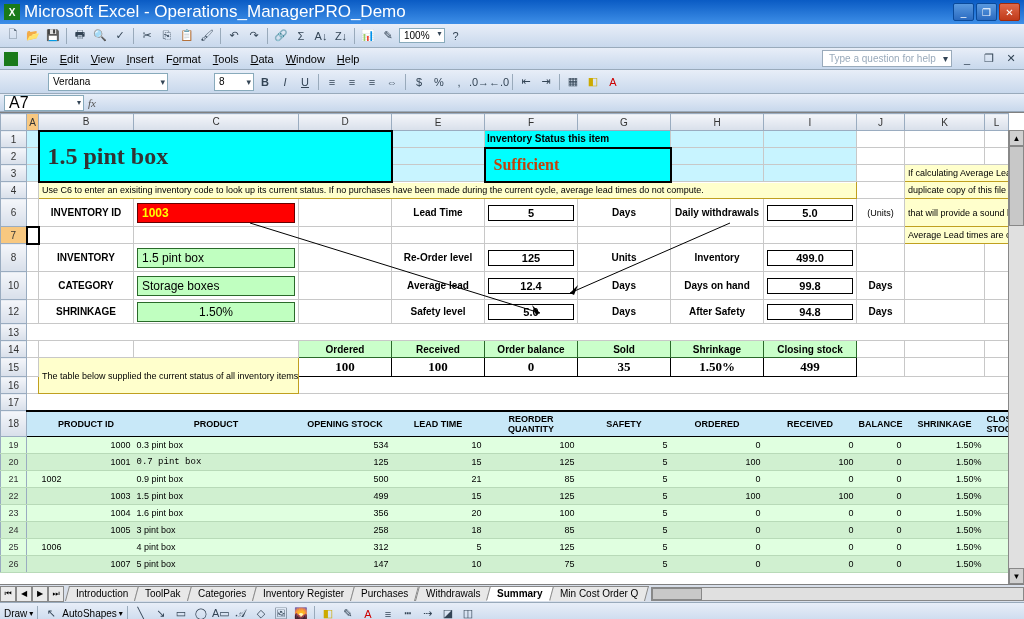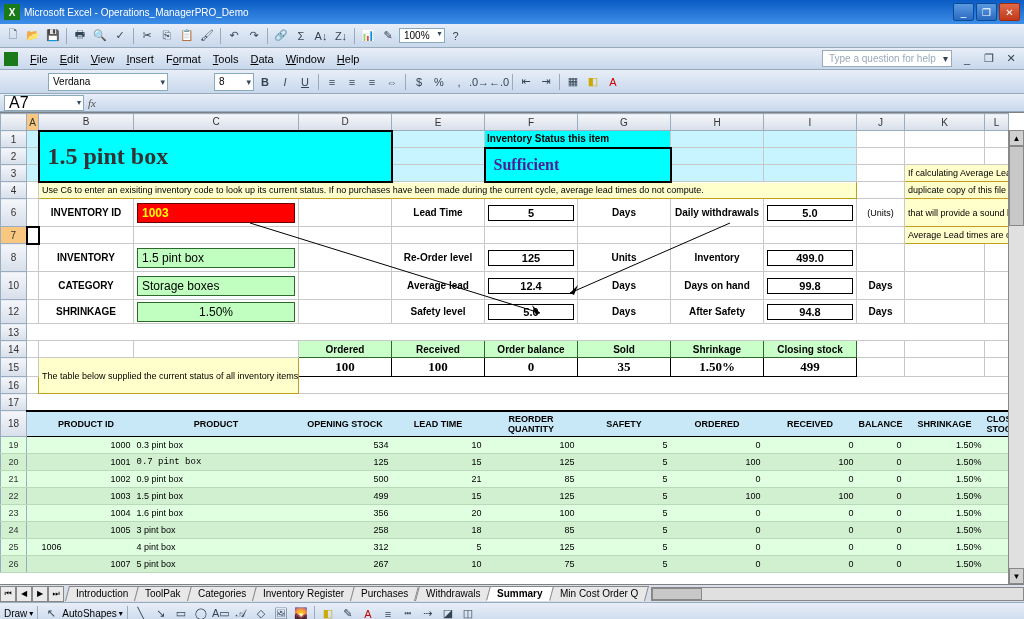--- a/index.html
+++ b/index.html
@@ -1,19 +1,19 @@
 <!DOCTYPE html>
 <html><head>
 <meta charset="utf-8">
 <style>
 * { box-sizing: border-box; margin: 0; padding: 0; }
 body { font-family: Tahoma, Verdana, sans-serif; font-size: 11px; background: #fff; width: 1024px; height: 619px; overflow: hidden; position: relative; }
 .titlebar { background: linear-gradient(#0a5bc4, #3e8fe8); color: #fff; height: 24px; display: flex; align-items: center; padding: 0 4px; }
 .titlebar .icon-x { width: 16px; height: 16px; background: #1a7a1a; margin-right: 4px; display:flex;align-items:center;justify-content:center;color:#fff;font-weight:bold;font-size:10px; }
-.titlebar .title { flex: 1; font-size: 10px; }
+.titlebar .title { flex: 1; font-size: 17px; }
 .winbtns { display: flex; gap: 2px; }
 .winbtn { width: 21px; height: 18px; background: linear-gradient(#5a9ae0,#2a6ac0); border: 1px solid #0a4a9a; border-radius: 2px; display:flex;align-items:center;justify-content:center;color:#fff;font-size:10px;cursor:pointer; }
 .winbtn.close { background: linear-gradient(#e06a4a,#c03a1a); border-color:#a02a0a; }
 .std-toolbar { background: linear-gradient(#e8eef8,#c8d8ec); height: 24px; border-bottom: 1px solid #9ab; display: flex; align-items: center; padding: 0 4px; gap: 2px; }
 .tbtn { width: 18px; height: 18px; display: inline-flex; align-items: center; justify-content: center; border: 1px solid transparent; border-radius: 2px; cursor: pointer; font-size:11px; color:#345; }
 .tsep { width:1px;height:16px;background:#9ab;margin:0 2px; }
 .zoom-box { border: 1px solid #8ab; background: #fff; padding: 1px 14px 1px 4px; font-size: 10px; position: relative; }
 .zoom-box::after { content:"▾"; position:absolute; right:2px; top:0; font-size:8px; color:#345; }
 .menubar { background: linear-gradient(#e8eef8,#c8d8ec); height: 22px; border-bottom: 1px solid #9ab; display: flex; align-items: center; padding: 0 4px; }
 .menubar .sys-icon { width:14px; height:14px; background:#1a7a1a;margin-right:6px; }
@@ -33,21 +33,21 @@
 .fx-ic { font-style: italic; font-family: serif; color: #555; }
 .grid-wrap { background: #fff; position: relative; height: 490px; overflow: hidden; border-top:1px solid #808080; }
 table.grid { border-collapse: collapse; table-layout: fixed; }
 .colhead td, .rowhead { background: linear-gradient(#f4f6fa,#d8dfea); border: 1px solid #9aacc0; text-align: center; font-size: 10px; color: #333; height:17px; }
 .rowhead { width: 26px; }
 .colhead .rowhead { border:1px solid #9aacc0; }
 th.active, td.rowhead.active, .colhead td.active { background: #f8c880; }
 .cell { border: 1px solid #c8c8c8; height: 17px; font-size: 10px; padding: 1px 3px; vertical-align: middle; overflow:hidden; white-space:nowrap; }
 .big-title { background: #00ffff; font-family: "Times New Roman", serif; font-size: 24px; font-weight: bold; color: #333; padding: 4px 8px; border:2px solid #000; }
 .status-header { background:#00ffff; font-size:10px; font-weight:bold; padding:2px; }
-.status-box { background:#00ffff; border:2px solid #000; font-family:"Times New Roman",serif; font-size:16px; font-weight:bold; color:#4c1d95; padding:4px 8px; }
+.status-box { background:#00ffff; border:2px solid #000; font-family:"Times New Roman",serif; font-size:16px; font-weight:bold; color:#c2410c; padding:4px 8px; }
 .note-yellow { background: #ffffcc; border:1px solid #c0a020; font-size: 9px; padding: 2px 3px; }
 .label-b { font-weight: bold; font-size: 10px; text-align: center; }
 .field-green { background: #c0ffc0; border: 1px solid #2a6a2a; padding: 2px 4px; font-size: 12px; }
 .field-red { background: #ff0000; color: #ffff00; font-weight: bold; border: 1px solid #600; padding: 2px 4px; font-size: 12px; }
 .white-box { background: #fff; border: 1px solid #000; text-align:center; font-weight:bold; font-size:11px; padding:1px 4px; }
 .summary-head { background: #caffca; border:1px solid #2a6a2a; text-align:center; font-weight:bold; font-size:10px; padding:2px; }
 .summary-val { background:#fff; border:1px solid #000; text-align:center; font-weight:bold; font-size:13px; font-family:"Times New Roman",serif; padding:1px; }
 .note-box { background:#ffffcc; border:1px solid #c0a020; font-size:9px; padding:3px; }
 .tblhead { background:#c8e8f8; font-weight:bold; font-size:9px; text-align:center; border-top:2px solid #000; border-bottom:1px solid #000; padding:2px; }
 .tblrow td { background:#e0ffe0; font-size:9px; padding:1px 3px; border-bottom:1px solid #b8dab8; }
@@ -423,21 +423,21 @@
           <td style="text-align: right;">5</td>
           <td style="text-align: right;">100</td>
           <td style="text-align: right;">100</td>
           <td style="text-align: right;">0</td>
           <td style="text-align: right;">1.50%</td>
           <td style="text-align: right;"></td>
         </tr>
         <tr class="tblrow">
           <td class="rowhead">21</td>
           <td></td>
-          <td style="text-align: right;">1002</td>
+          <td style="">1002</td>
           <td style="text-align: left;">0.9 pint box</td>
           <td style="text-align: right;">500</td>
           <td style="text-align: right;">21</td>
           <td style="text-align: right;">85</td>
           <td style="text-align: right;">5</td>
           <td style="text-align: right;">0</td>
           <td style="text-align: right;">0</td>
           <td style="text-align: right;">0</td>
           <td style="text-align: right;">1.50%</td>
           <td style="text-align: right;"></td>
@@ -500,21 +500,21 @@
           <td style="text-align: right;">0</td>
           <td style="text-align: right;">0</td>
           <td style="text-align: right;">1.50%</td>
           <td style="text-align: right;"></td>
         </tr>
         <tr class="tblrow alt">
           <td class="rowhead">26</td>
           <td></td>
           <td style="text-align: right;">1007</td>
           <td style="text-align: left;">5 pint box</td>
-          <td style="text-align: right;">267</td>
+          <td style="text-align: right;">147</td>
           <td style="text-align: right;">10</td>
           <td style="text-align: right;">75</td>
           <td style="text-align: right;">5</td>
           <td style="text-align: right;">0</td>
           <td style="text-align: right;">0</td>
           <td style="text-align: right;">0</td>
           <td style="text-align: right;">1.50%</td>
           <td style="text-align: right;"></td>
         </tr>
       </tbody>

